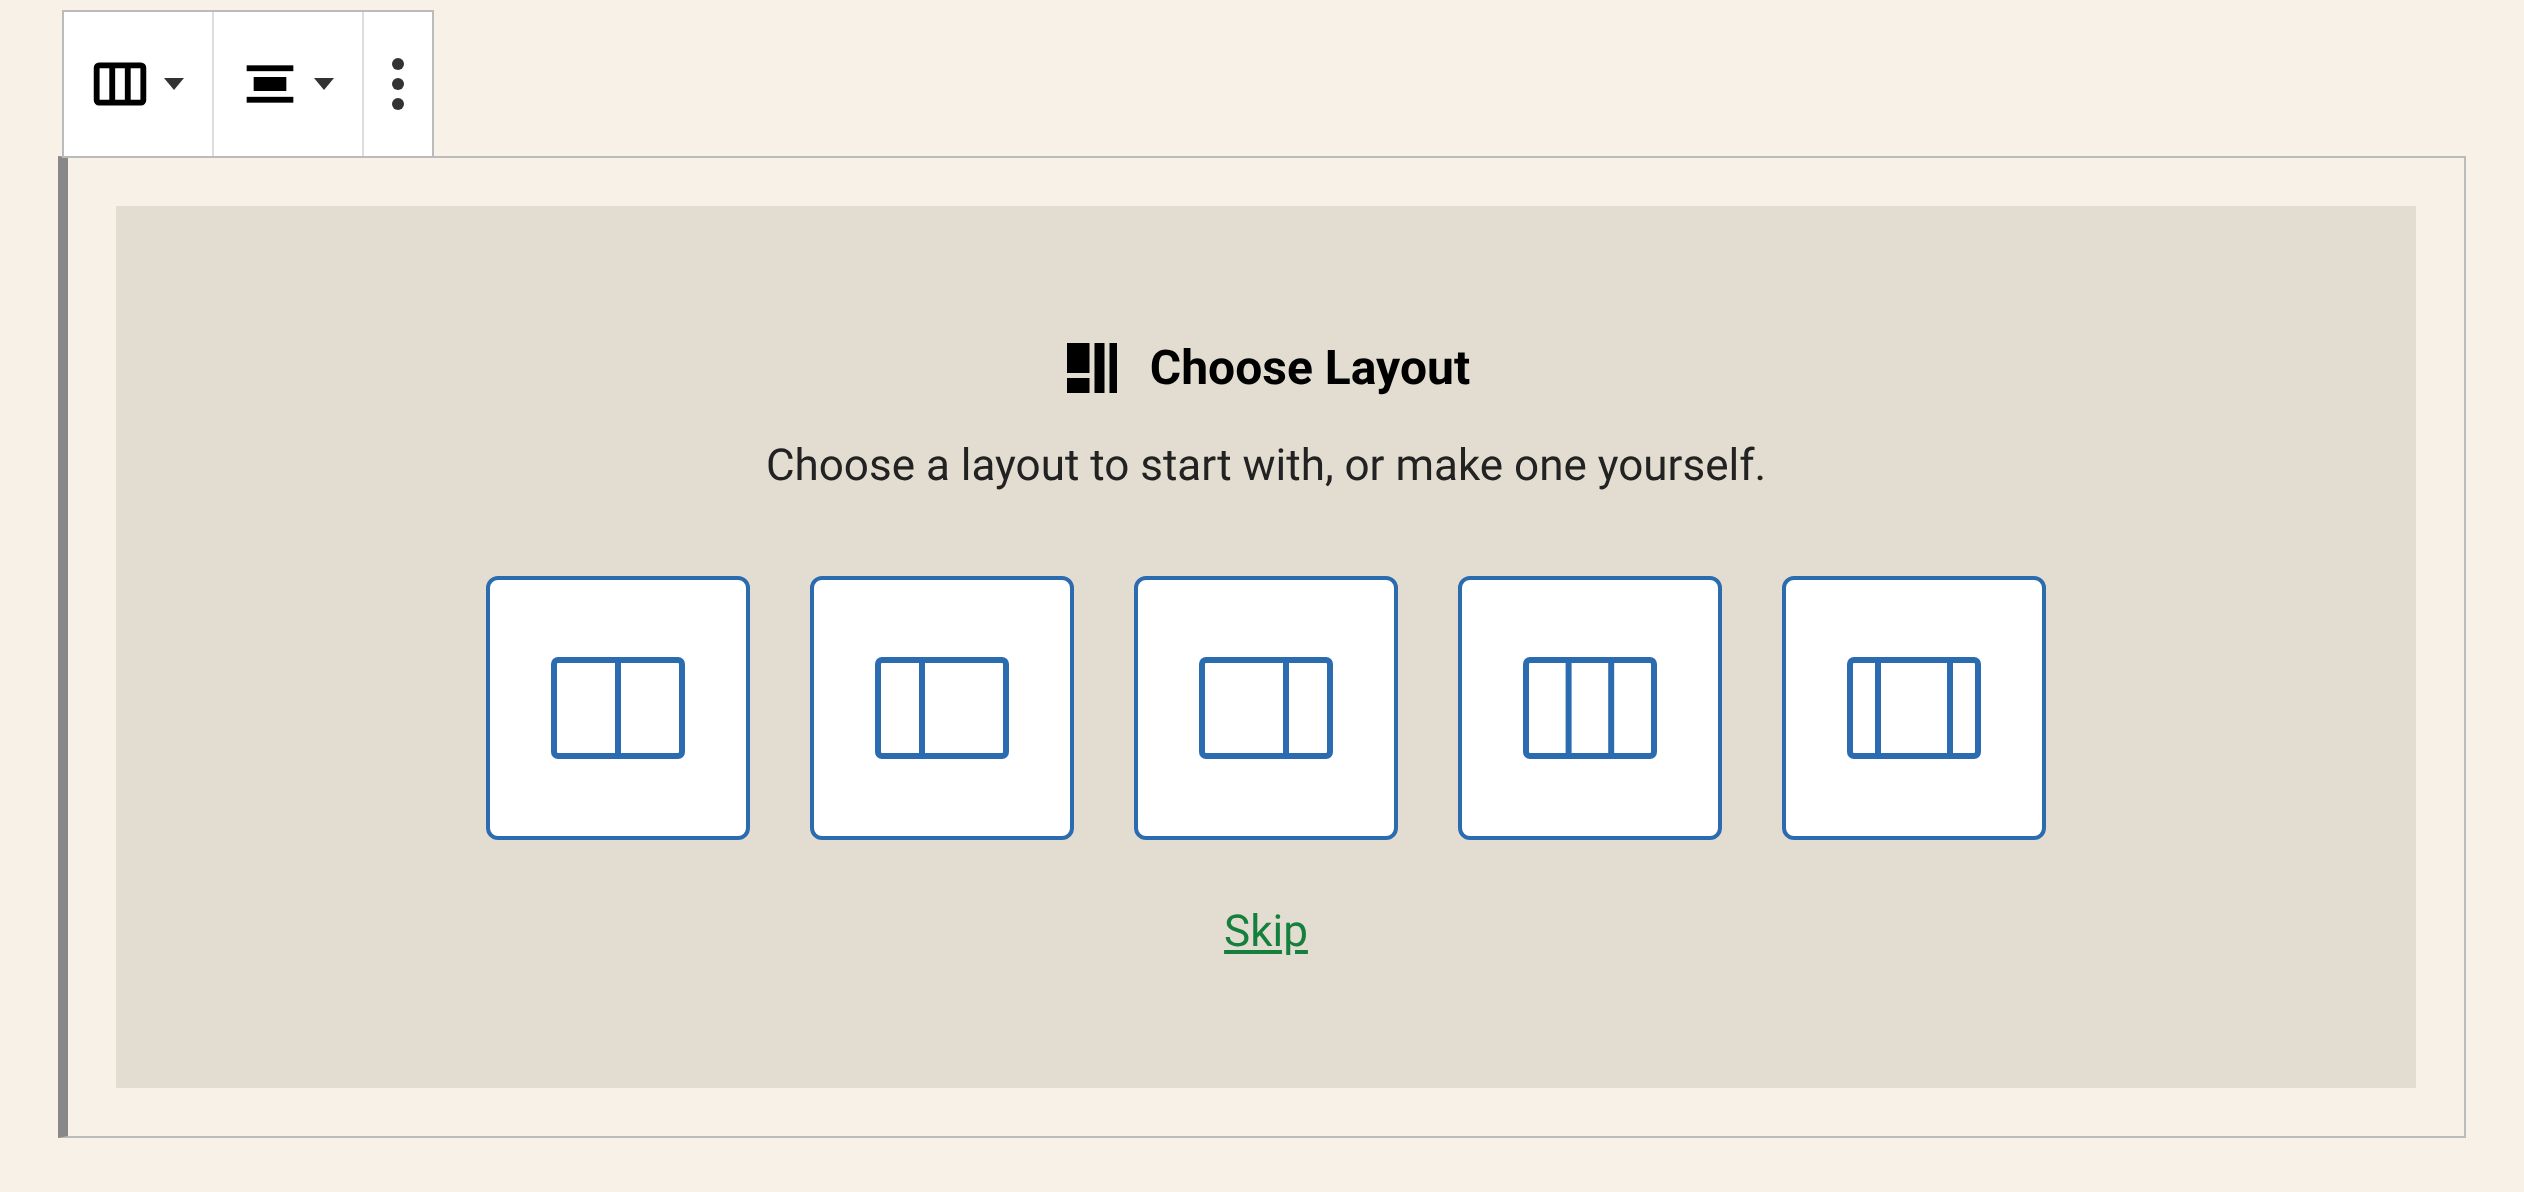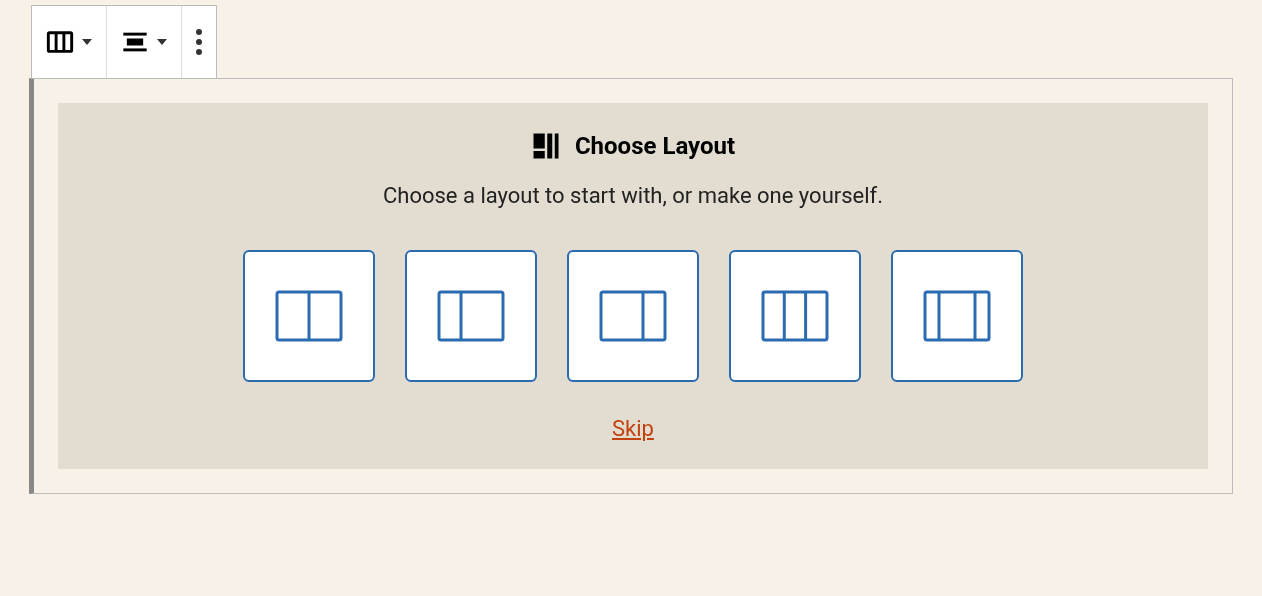--- a/index.html
+++ b/index.html
@@ -71,21 +71,21 @@
     }
 
     .block-outline {
       border: 1px solid #bbb;
       border-left: 5px solid #888;
       background: #f7f1e8;
       padding: 24px;
       margin-top: -1px;
       margin-left: 24px;
       margin-right: 24px;
-      height: 416px;
+      height: 491px;
     }
 
     .placeholder {
       background: #e3ddd1;
       height: 100%;
       display: flex;
       flex-direction: column;
       align-items: center;
       justify-content: center;
       padding: 30px;
@@ -133,21 +133,21 @@
       justify-content: center;
       cursor: pointer;
     }
 
     .layout-option svg {
       width: 68px;
       height: 52px;
     }
 
     .skip-link {
-      color: #c2410c;
+      color: #15803d;
       font-size: 22px;
       text-decoration: underline;
       cursor: pointer;
     }
   </style>
 </head>
 <body>
 
 <div class="toolbar">
   <div class="toolbar-item">

